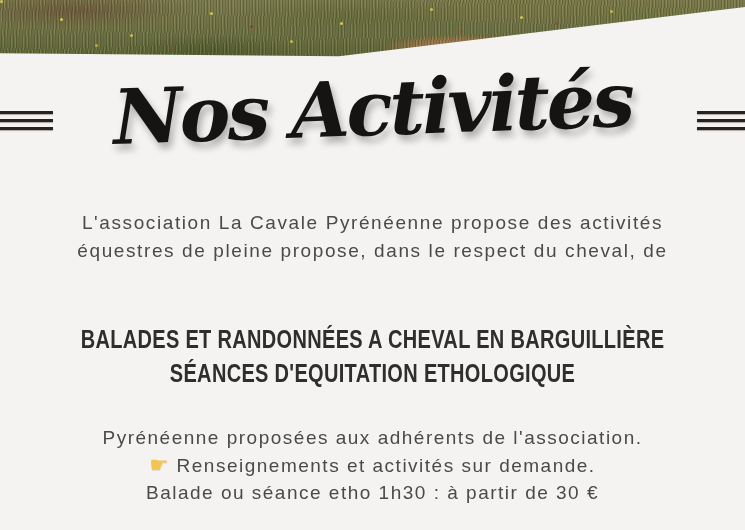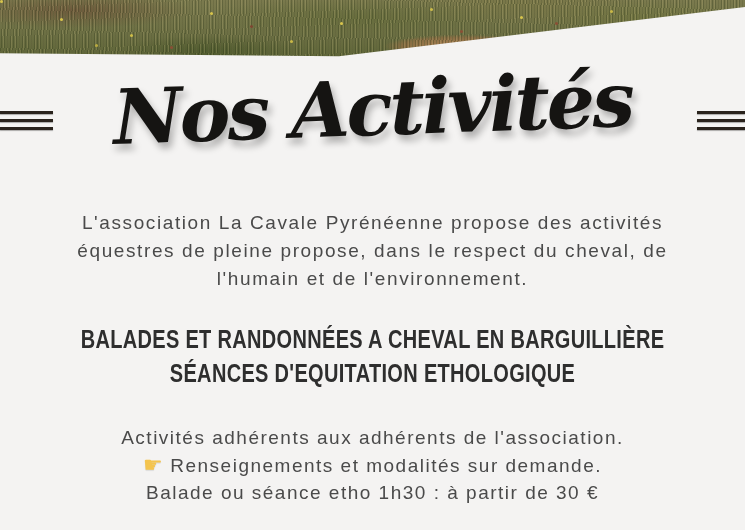--- a/index.html
+++ b/index.html
@@ -108,27 +108,26 @@
     <span></span>
     <span></span>
     <span></span>
   </div>
 
   <h1 class="script-title">Nos Activités</h1>
 
   <div class="intro">
     <div>L'association La Cavale Pyrénéenne propose des activités</div>
     <div>équestres de pleine propose, dans le respect du cheval, de</div>
-    <div>l'humain et de l'environnement.</div>
   </div>
 
   <h2 class="headline headline-1">BALADES ET RANDONNÉES A CHEVAL EN BARGUILLIÈRE</h2>
   <h2 class="headline headline-2">SÉANCES D'EQUITATION ETHOLOGIQUE</h2>
 
   <div class="details">
-    <div>Activités adhérents aux adhérents de l'association.</div>
+    <div>Pyrénéenne proposées aux adhérents de l'association.</div>
     <div>
-      <span class="pointer-icon">☛</span><span>Renseignements et modalités sur demande.</span>
+      <span class="pointer-icon">☛</span><span>Renseignements et activités sur demande.</span>
     </div>
     <div>Balade ou séance etho 1h30 : à partir de 30 €</div>
   </div>
 
 </div>
 
 </body></html>

